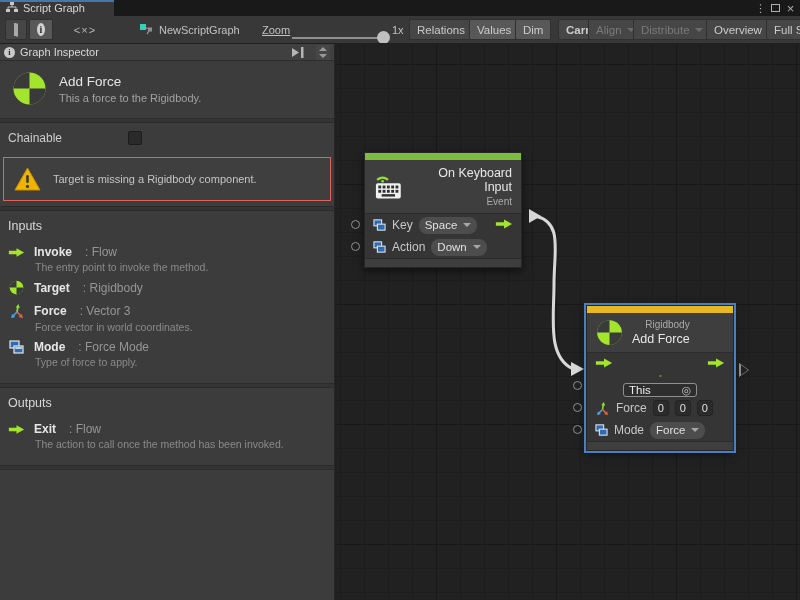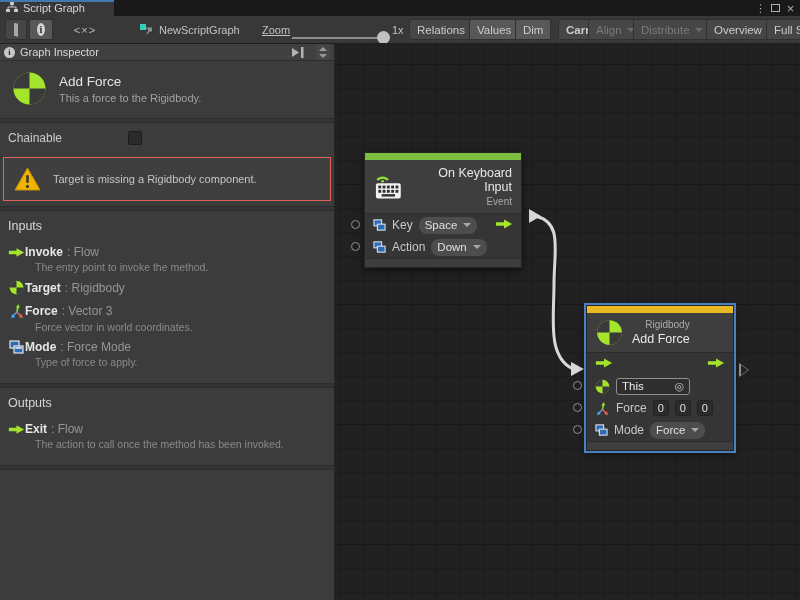--- a/index.html
+++ b/index.html
@@ -60,21 +60,21 @@
   .chainable { display:flex; align-items:center; height:30px; padding:0 8px; }
   .chainable .lbl { font-size:12px; color:#cccccc; width:120px; }
   .checkbox { width:14px; height:14px; background:#2a2a2a; border:1px solid #1c1c1c; border-radius:2px; }
 
   .warnbox { margin:4px 3px 5px; height:44px; border:1.5px solid #e2635c; background:#3f3f3f;
     display:flex; align-items:center; gap:12px; padding:16px 10px; }
   .warn-text { font-size:11px; color:#c4c4c4; }
 
   .section { padding:6px 8px 8px; }
   .section-heading { font-size:12.5px; color:#d8d8d8; margin:2px 0 12px; }
-  .port-row { display:flex; align-items:center; margin-bottom:2px; }
+  .port-row { display:flex; align-items:center; gap:9px; margin-bottom:2px; }
   .port-row .icon16 { width:17px; display:flex; justify-content:center; }
   .port-name { font-size:12px; font-weight:bold; color:#e6e6e6; }
   .port-type { font-size:12px; color:#969696; margin-left:4px; }
   .port-desc { font-size:10.5px; color:#8a8a8a; margin:1px 0 7px 27px; }
   .port-gap { height:6px; }
 
   
   .canvas { position:absolute; left:335px; top:44px; width:465px; height:556px; background:#212121;
     background-image:
       linear-gradient(#181818 1px, transparent 1px),
@@ -387,21 +387,21 @@
         <svg width="18" height="12" viewBox="0 0 20 12">
             <path d="M1 4 h9 V1 l9 5 -9 5 V8 H1 z" fill="#a3e42d"></path>
           </svg>
       </span>
       <span class="flow-right">
         <svg width="18" height="12" viewBox="0 0 20 12">
             <path d="M1 4 h9 V1 l9 5 -9 5 V8 H1 z" fill="#a3e42d"></path>
           </svg>
       </span>
     </div>
-    <div class="node-row" style="position:relative;">
+    <div class="node-row" style="position:relative;flex-direction:column;">
       <span class="port-ring" style="top:6px;"></span>
       <svg width="15" height="15" viewBox="0 0 24 24">
         <circle cx="12" cy="12" r="11" fill="#a3e42d"></circle>
         <path d="M12 1 A11 11 0 0 0 1 12 L12 12 Z" fill="#3a3a3a"></path>
         <path d="M12 23 A11 11 0 0 0 23 12 L12 12 Z" fill="#3a3a3a"></path>
       </svg>
       <span class="this-field">
         <span>This</span>
         <span class="picker">◎</span>
       </span>

